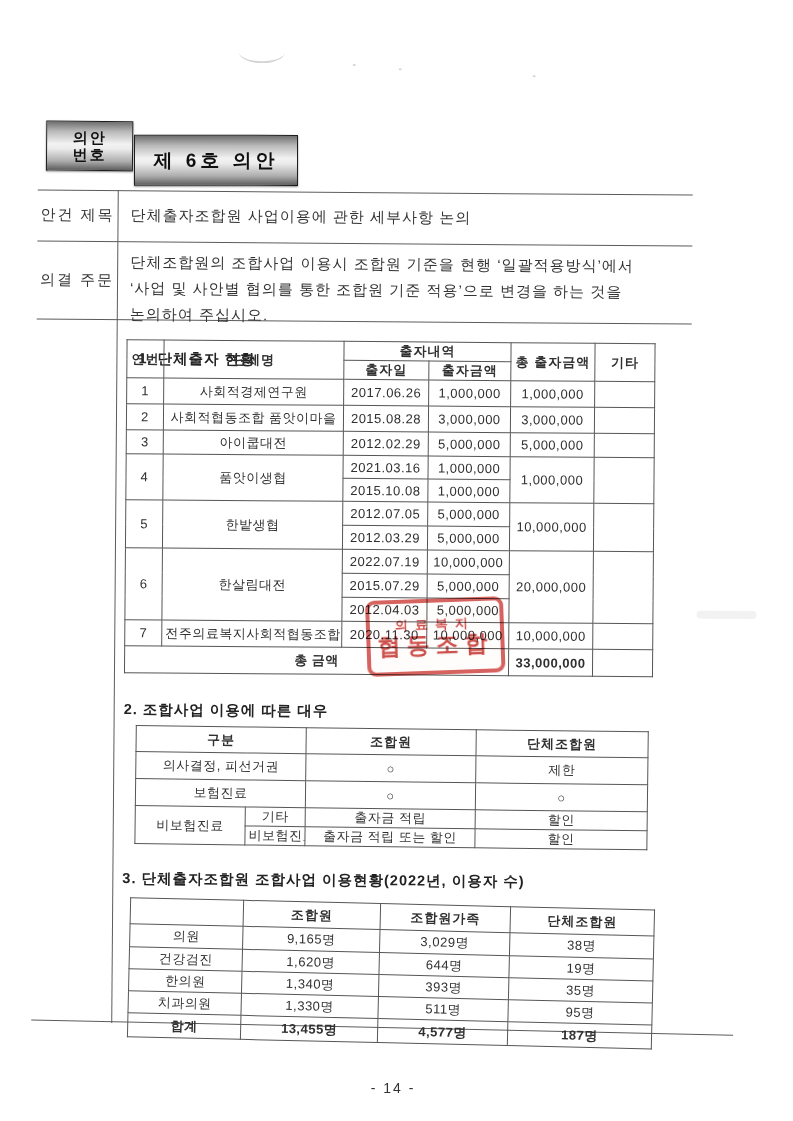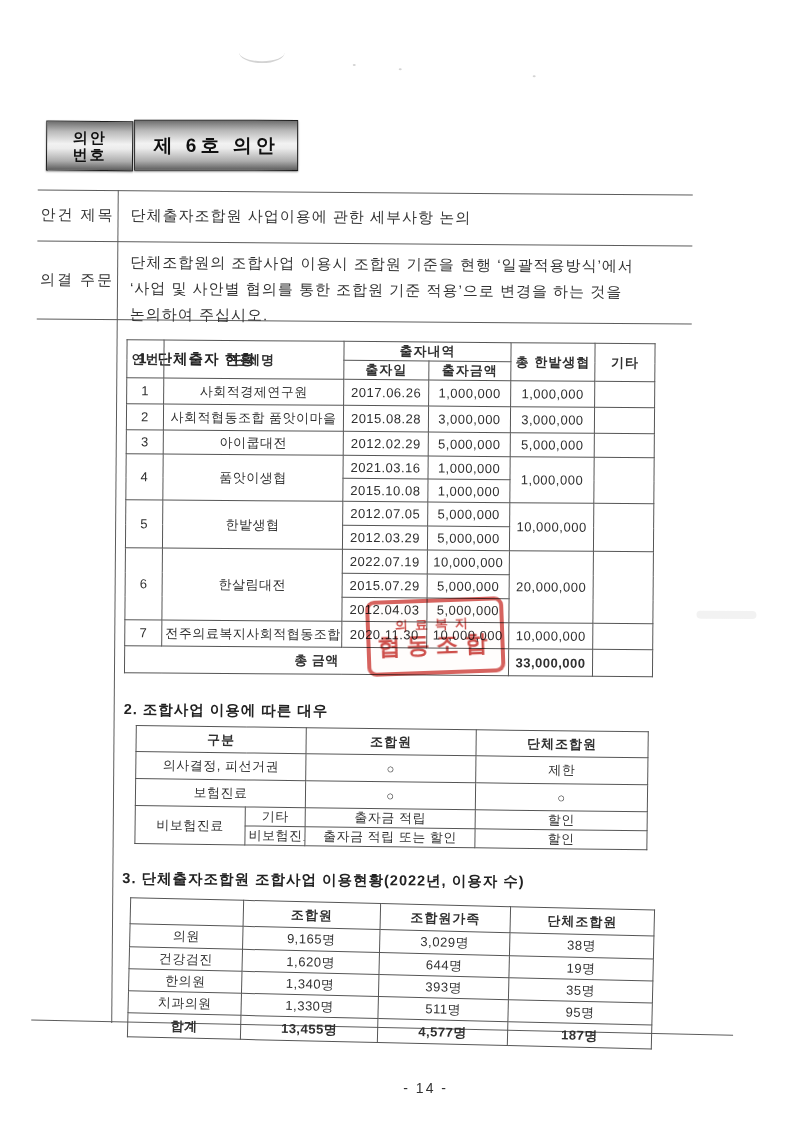--- a/index.html
+++ b/index.html
@@ -39,40 +39,40 @@
   .org{letter-spacing:1.5px;}
   
   .stamp{
     border:4px solid rgba(203,55,50,.78);border-radius:9px;
     display:flex;flex-direction:column;align-items:center;justify-content:center;
     color:rgba(196,48,44,.85);transform:rotate(-2.5deg);
     mix-blend-mode:multiply;filter:blur(.4px);background:rgba(255,235,233,.12);
   }
   .stamp .l1{font-size:13px;font-weight:700;letter-spacing:7px;line-height:15px;}
   .stamp .l2{font-size:23px;font-weight:700;letter-spacing:6px;line-height:26px;}
-  .pagenum{font-size:14px;letter-spacing:2px;color:#333;text-align:right;}
+  .pagenum{font-size:14px;letter-spacing:2px;color:#333;text-align:center;}
 </style>
 </head>
 <body>
 
 <div class="sheet">
 
   <div class="abs arc" style="left:238px;top:40px;"></div>
   <div class="abs speck" style="left:352px;top:62px;"></div>
   <div class="abs speck" style="left:398px;top:66px;"></div>
   <div class="abs speck" style="left:532px;top:72px;"></div>
   <div class="abs smudge" style="left:700px;top:606px;"></div>
 
   <div class="abs metalbox metal-l" style="left:46px;top:121px;width:85px;height:48px;">
     <div>
       <div>의안</div>
       <div>번호</div>
     </div>
   </div>
-  <div class="abs metalbox metal-r" style="left:134px;top:119px;width:162px;height:49px;transform:rotate(-0.4deg);align-items:center;">
+  <div class="abs metalbox metal-r" style="left:134px;top:134px;width:162px;height:49px;transform:rotate(-0.4deg);align-items:center;">
     <span>제 6호 의안</span>
   </div>
 
   <div class="abs hline" style="left:38px;top:190px;width:655px;"></div>
   <div class="abs hline" style="left:38px;top:241px;width:655px;"></div>
   <div class="abs hline" style="left:38px;top:319px;width:655px;"></div>
   <div class="abs hline" style="left:38px;top:1020px;width:702px;transform:rotate(0.8deg);transform-origin:left top;"></div>
   <div class="abs vline" style="left:118px;top:190px;height:833px;"></div>
 
   <div class="abs flabel" style="left:38px;top:190px;width:80px;height:51px;">안건 제목</div>
@@ -95,21 +95,21 @@
         <col style="width:85px">
         <col style="width:82px">
         <col style="width:84px">
         <col style="width:60px">
       </colgroup>
     <tbody>
         <tr class="h" style="height:19px">
       <td rowspan="2">연번</td>
       <td rowspan="2">단체명</td>
       <td colspan="2">출자내역</td>
-      <td rowspan="2">총 한밭생협</td>
+      <td rowspan="2">총 출자금액</td>
       <td rowspan="2">기타</td>
     </tr>
     <tr class="h" style="height:19px">
       <td>출자일</td>
       <td>출자금액</td>
     </tr>
     <tr style="height:26px">
       <td>1</td>
       <td class="org">사회적경제연구원</td>
       <td>2017.06.26</td>

